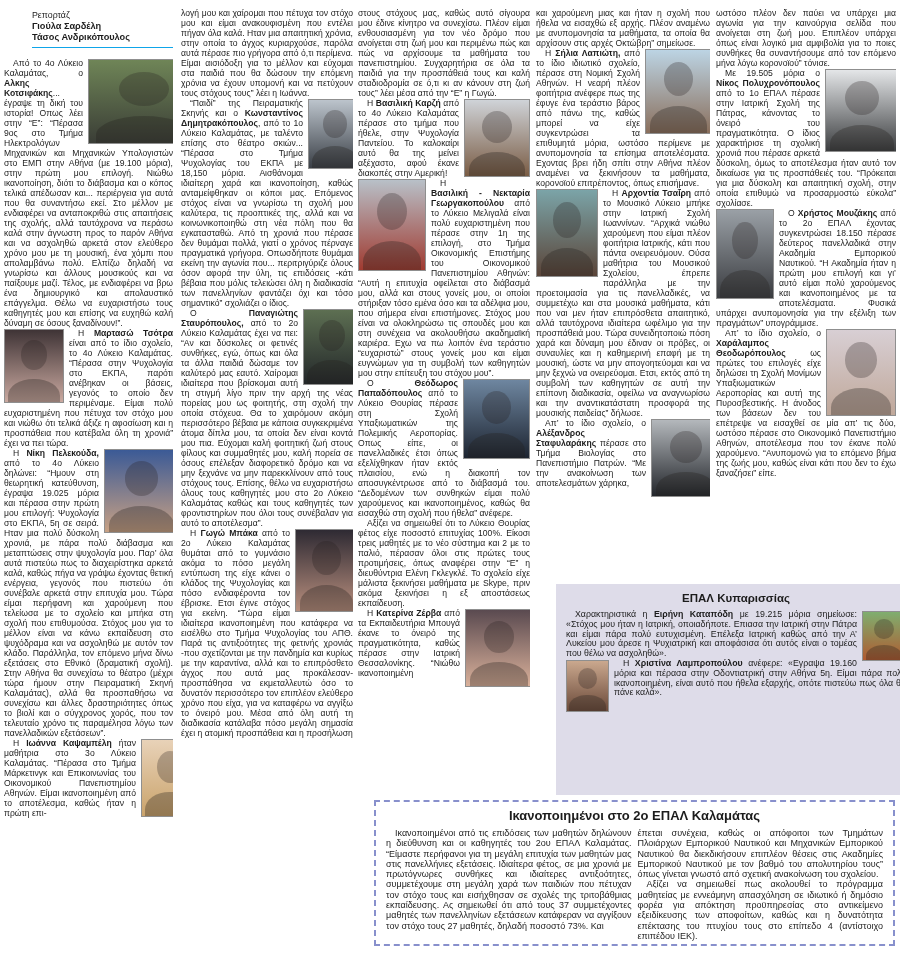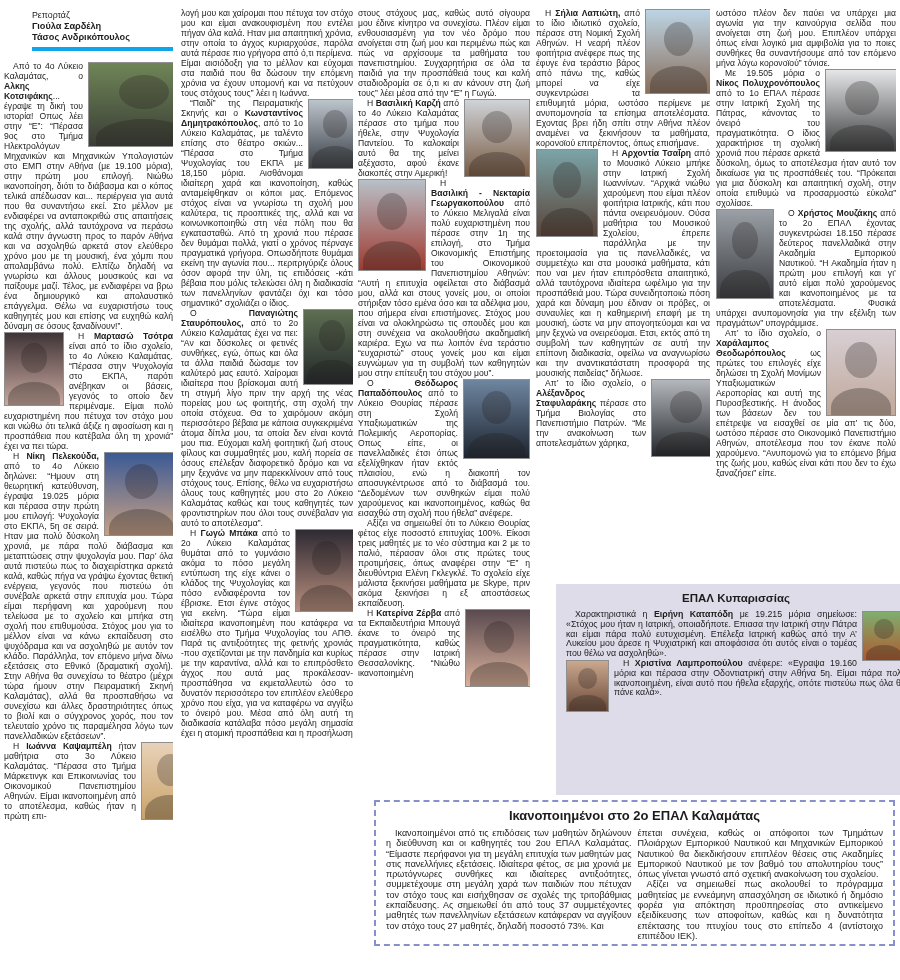--- a/index.html
+++ b/index.html
@@ -10,21 +10,21 @@
   .col{position:absolute; overflow:hidden;}
   #col1{left:4px;   top:8px; width:169px; height:940px;}
   #col2{left:181px; top:8px; width:172px; height:940px;}
   #col3{left:358px; top:8px; width:172px; height:788px;}
   #col4{left:536px; top:8px; width:174px; height:574px;}
   #col5{left:716px; top:8px; width:180px; height:574px;}
   .paras{font-size:8.6px; line-height:10px; text-align:justify;}
   .para{margin:0; text-indent:9px;}
   .para.ni{text-indent:0;}
   .para b{font-weight:bold;}
-  .byline{margin:2px 0 10px 28px; padding-bottom:4px; border-bottom:4px solid #0ea5e9;}
+  .byline{margin:2px 0 10px 28px; padding-bottom:4px; border-bottom:1px solid #0ea5e9;}
   .byline-label{font-size:8.8px; line-height:11px;}
   .byline-author{font-size:9.2px; font-weight:bold; line-height:11px;}
   .photo{
     position:relative; display:block; overflow:hidden;
     border:1px solid #8f8f8f; box-sizing:border-box;
   }
   .photo.pr{float:right; margin:1px 0 2px 5px;}
   .photo.pl{float:left;  margin:1px 5px 2px 0;}
   .photo .head{
     position:absolute; left:50%; top:14%; width:46%; height:42%;
@@ -118,20 +118,21 @@
         <p class="para">Αξίζει να σημειωθεί ότι το Λύκειο Θουρίας φέτος είχε ποσοστό επιτυχίας 100%. Είκοσι τρεις μαθητές με το νέο σύστημα και 2 με το παλιό, πέρασαν όλοι στις πρώτες τους προτιμήσεις, όπως αναφέρει στην “Ε” η διευθύντρια Ελένη Γκλεγκλέ. Το σχολείο είχε μάλιστα ξεκινήσει μαθήματα με Skype, πριν ακόμα ξεκινήσει η εξ αποστάσεως εκπαίδευση.</p>
         <p class="para"><span class="photo pr" style="width: 68px; height: 78px; background: linear-gradient(rgb(90, 74, 80) 0%, rgb(217, 176, 154) 100%); margin-right: -3px;">
             <i class="head"></i>
             <i class="torso"></i>
           </span>Η <b>Κατερίνα Ζέρβα</b> από τα Εκπαιδευτήρια Μπουγά έκανε το όνειρό της πραγματικότητα, καθώς πέρασε στην Ιατρική Θεσσαλονίκης. “Νιώθω ικανοποιημένη</p>
       </div>
   </div>
 
   <div class="col" id="col4">
     <div class="paras">
+        <p class="para ni">και χαρούμενη μιας και ήταν η σχολή που ήθελα να εισαχθώ εξ αρχής. Πλέον αναμένω με ανυπομονησία τα μαθήματα, τα οποία θα αρχίσουν στις αρχές Οκτώβρη” σημείωσε.</p>
         <p class="para"><span class="photo pr" style="width: 67px; height: 85px; background: linear-gradient(rgb(188, 212, 228) 0%, rgb(138, 111, 92) 100%); margin-right: -2px;">
             <i class="head"></i>
             <i class="torso"></i>
           </span>Η <b>Σήλια Λαπιώτη,</b> από το ίδιο ιδιωτικό σχολείο, πέρασε στη Νομική Σχολή Αθηνών. Η νεαρή πλέον φοιτήτρια ανέφερε πως της έφυγε ένα τεράστιο βάρος από πάνω της, καθώς μπορεί να είχε συγκεντρώσει τα επιθυμητά μόρια, ωστόσο περίμενε με ανυπομονησία τα επίσημα αποτελέσματα. Εχοντας βρει ήδη σπίτι στην Αθήνα πλέον αναμένει να ξεκινήσουν τα μαθήματα, κορονοϊού επιτρέποντος, όπως επισήμανε.</p>
         <p class="para"><span class="photo pl" style="width: 62px; height: 88px; background: linear-gradient(rgb(123, 164, 168) 0%, rgb(90, 68, 56) 100%);">
             <i class="head"></i>
             <i class="torso"></i>
           </span>Η <b>Αρχοντία Τσαΐρη</b> από το Μουσικό Λύκειο μπήκε στην Ιατρική Σχολή Ιωαννίνων. “Αρχικά νιώθω χαρούμενη που είμαι πλέον φοιτήτρια Ιατρικής, κάτι που πάντα ονειρευόμουν. Ούσα μαθήτρια του Μουσικού Σχολείου, έπρεπε παράλληλα με την προετοιμασία για τις πανελλαδικές, να συμμετέχω και στα μουσικά μαθήματα, κάτι που ναι μεν ήταν επιπρόσθετα απαιτητικό, αλλά ταυτόχρονα ιδιαίτερα ωφέλιμο για την προσπάθειά μου. Τώρα συνειδητοποιώ πόση χαρά και δύναμη μου έδιναν οι πρόβες, οι συναυλίες και η καθημερινή επαφή με τη μουσική, ώστε να μην απογοητεύομαι και να μην ξεχνώ να ονειρεύομαι. Ετσι, εκτός από τη συμβολή των καθηγητών σε αυτή την επίπονη διαδικασία, οφείλω να αναγνωρίσω και την αναντικατάστατη προσφορά της μουσικής παιδείας” δήλωσε.</p>
         <p class="para"><span class="photo pr" style="width: 70px; height: 78px; background: linear-gradient(rgb(180, 184, 188) 0%, rgb(35, 38, 43) 100%); margin-right: -11px;">
             <i class="head"></i>

